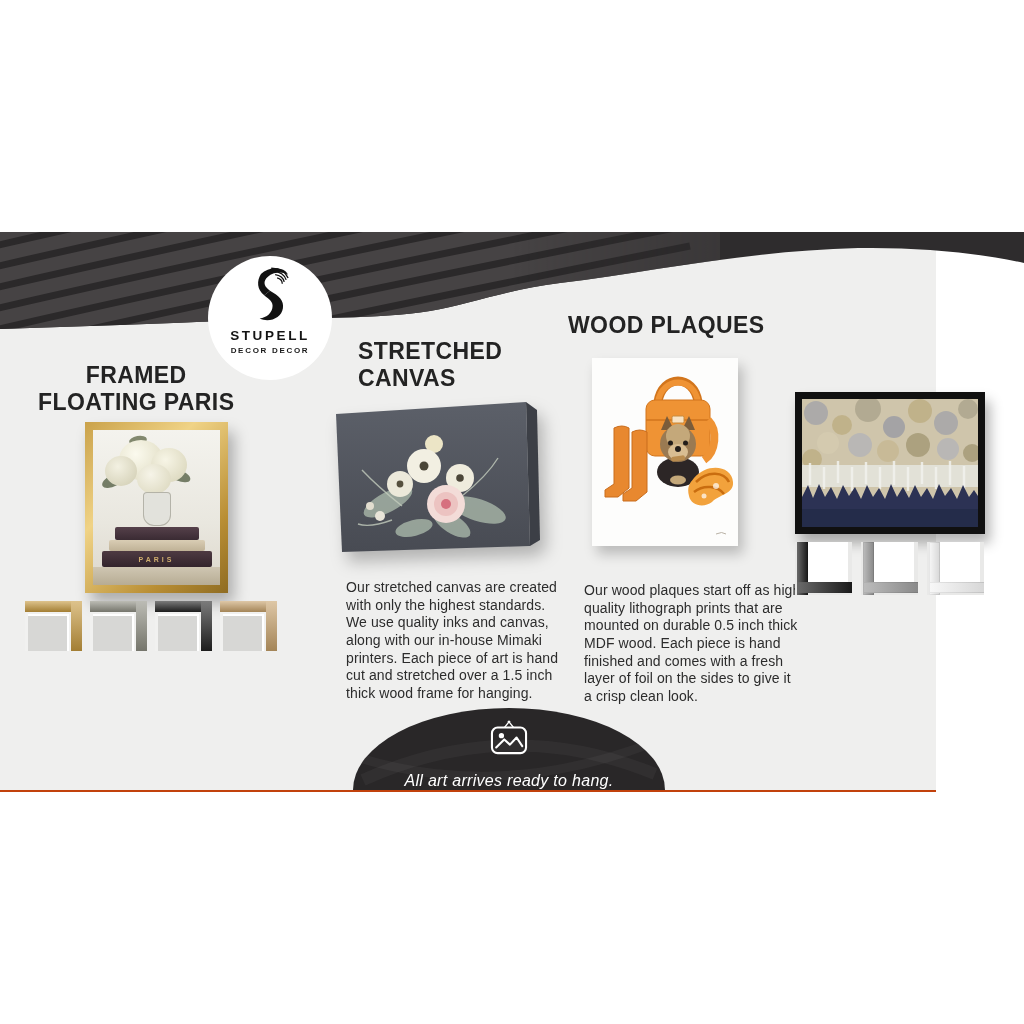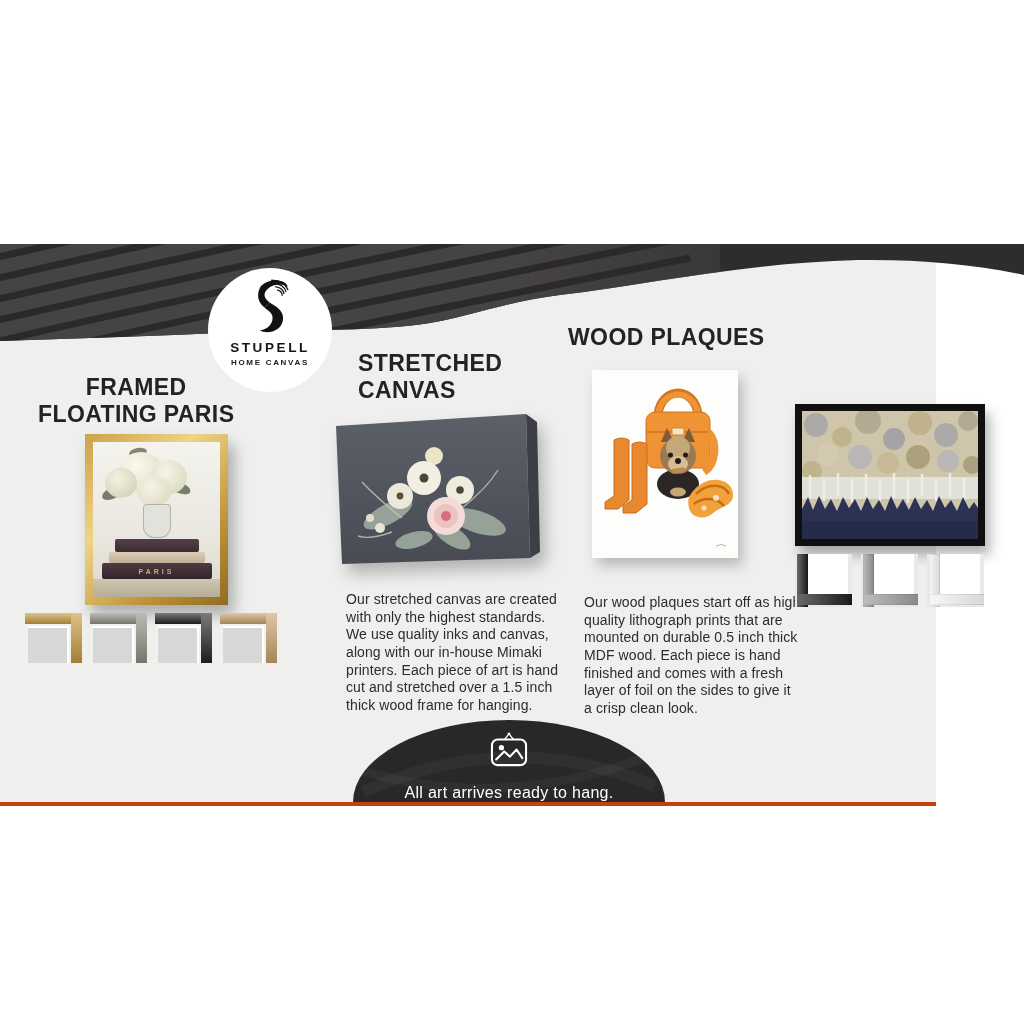--- a/index.html
+++ b/index.html
@@ -1,18 +1,18 @@
 <!DOCTYPE html>
 <html><head>
 <meta charset="utf-8">
 <style>
   html,body{margin:0;padding:0;background:#ffffff;}
   .stage{position:relative;width:1024px;height:1024px;background:#ffffff;overflow:hidden;
          font-family:"Liberation Sans",sans-serif;color:#2d2d2d;}
-  .band{position:absolute;left:0;top:244px;width:936px;height:558px;background:#efefee;border-bottom:4px solid #c2410c;}
+  .band{position:absolute;left:0;top:232px;width:936px;height:558px;background:#efefee;border-bottom:2px solid #c2410c;}
   .wave{position:absolute;left:0;top:0;}
   
   .logo{position:absolute;left:208px;top:24px;width:124px;height:124px;background:#fff;border-radius:50%;
         display:flex;flex-direction:column;align-items:center;justify-content:flex-start;z-index:5;}
   .logo svg{margin-top:9px;}
   .bname{font-size:13.5px;font-weight:700;letter-spacing:2.6px;color:#141414;margin-top:1px;}
   .btag{font-size:8px;font-weight:700;letter-spacing:1.7px;color:#1a1a1a;margin-top:3px;}
   
   h2{position:absolute;margin:0;font-size:23px;font-weight:700;line-height:1.17;letter-spacing:.4px;color:#232323;}
   .body{position:absolute;margin:16px;font-size:14px;line-height:1.26;letter-spacing:.1px;color:#2c2c2c;}
@@ -62,21 +62,21 @@
   .gsw .canvas{position:absolute;left:13px;top:0;right:4px;bottom:13px;background:#ffffff;}
   .gsw .left{position:absolute;left:2px;top:0;width:11px;height:100%;box-shadow:inset 0 0 0 1px rgba(0,0,0,.10);}
   .gsw .bottom{position:absolute;left:2px;bottom:2px;width:100%;height:11px;box-shadow:inset 0 0 0 1px rgba(0,0,0,.10);}
   .gsw .left::after,.gsw .bottom::after{content:"";position:absolute;inset:0;
       background:linear-gradient(90deg,rgba(255,255,255,.35),rgba(0,0,0,.12));}
   
   .dome{position:absolute;left:353px;bottom:0;width:312px;height:82px;background:#292728;
       border-radius:156px 156px 0 0/82px 82px 0 0;overflow:hidden;
       display:flex;flex-direction:column;align-items:center;}
   .dome svg.icn{margin-top:12px;}
-  .dome .btxt{color:#ffffff;font-size:16px;letter-spacing:.3px;margin-top:16px;}
+  .dome .btxt{color:#ffffff;font-size:16px;letter-spacing:.3px;margin-top:16px;font-style:italic;}
   .swirl{position:absolute;left:0;top:0;}
 </style>
 </head>
 <body>
 
 <div class="stage">
   <div class="band">
 
     <svg class="wave" width="1024" height="130" viewBox="0 0 1024 130">
       <defs>
@@ -103,21 +103,21 @@
         <g fill="none" stroke="#121212" stroke-width="2">
           <path d="M42 5 Q62 5 68 20"></path>
           <path d="M45 10 Q61 11 65 23"></path>
           <path d="M48 15 Q60 17 62 26"></path>
           <path d="M51 20 Q59 22 59 29"></path>
         </g>
         <path fill="#121212" d="M26 14 C38 2 62 2 68 15 C58 9 42 11 34 21 C29 28 32 34 40 40 L31 47 C20 38 19 25 26 14 Z"></path>
         <path fill="#121212" d="M40 40 C54 48 62 55 60 67 C58 82 39 90 24 83 C35 81 44 74 44 63 C44 55 35 51 31 47 Z"></path>
       </svg>
       <div class="bname">STUPELL</div>
-      <div class="btag">HOME CANVAS</div>
+      <div class="btag">DECOR DECOR</div>
     </div>
 
     <h2 style="left:38px;top:130px;text-align:center;">
       <span>FRAMED</span><br>
       <span>FLOATING PARIS</span>
     </h2>
     <figure class="float-frame">
       <div class="float-art">
         <span class="leaf l1"></span>
         <span class="leaf l2"></span>

